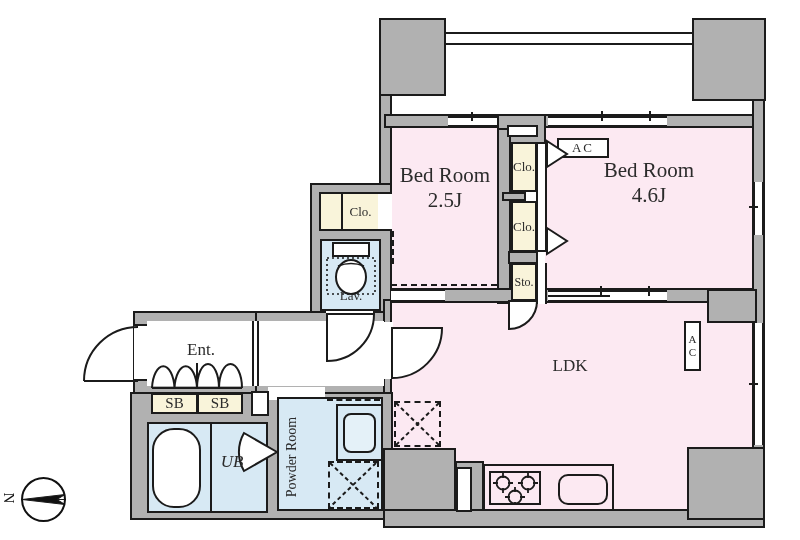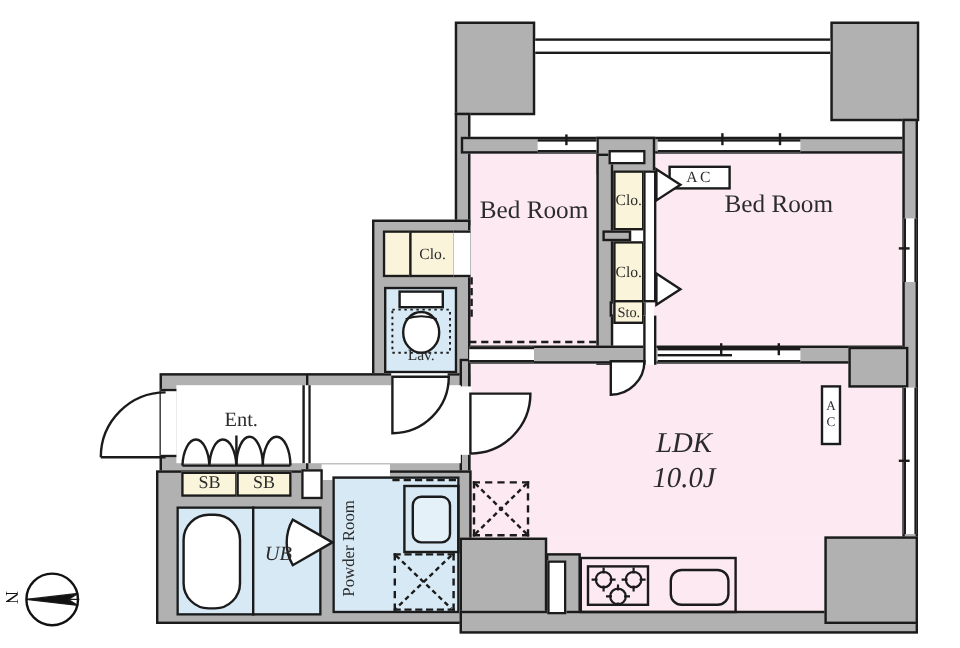--- a/index.html
+++ b/index.html
@@ -46,21 +46,21 @@
   #blk-topright{left:707px;top:289px;width:50px;height:34px;}
   #blk-bottomright{left:687px;top:447px;width:78px;height:73px;}
   
   #niche-shelf{left:507px;top:125px;width:31px;height:12px;background:#fff;border:2px solid #1b1b1b;}
   #clo-left-a{left:319px;top:192px;width:24px;height:39px;}
   #clo-left-b{left:341px;top:192px;width:39px;height:39px;font-size:13px;}
   #gap-cloleft{left:378px;top:192px;width:14px;height:39px;background:#fff;border-top:2px solid #1b1b1b;border-bottom:2px solid #1b1b1b;}
   #lav{left:320px;top:239px;width:61px;height:72px;}
   #clo-a{left:511px;top:142px;width:26px;height:50px;font-size:13px;}
   #clo-b{left:511px;top:201px;width:26px;height:51px;font-size:13px;}
-  #sto{left:511px;top:250px;width:26px;height:20px;font-size:12px;}
+  #sto{left:511px;top:263px;width:26px;height:38px;font-size:12px;}
   #track{left:536px;top:142px;width:11px;height:110px;}
   #sto-gap{left:536px;top:263px;width:11px;height:41px;background:#fff;border-left:2px solid #1b1b1b;border-right:2px solid #1b1b1b;}
   #ent-floor{left:147px;top:321px;width:107px;height:65px;}
   #step{left:252px;top:321px;width:7px;height:65px;background:#fff;border-left:2px solid #1b1b1b;border-right:2px solid #1b1b1b;}
   #hall-floor{left:259px;top:321px;width:125px;height:65px;}
   #slot-frontdoor{left:134px;top:324px;width:13px;height:57px;background:#fff;border-top:2px solid #1b1b1b;border-bottom:2px solid #1b1b1b;}
   #slot-lavdoor{left:326px;top:311px;width:47px;height:12px;background:#fff;}
   #slot-ldkdoor{left:382px;top:322px;width:11px;height:57px;background:#fff;}
   #slot-powder-entry{left:268px;top:387px;width:57px;height:13px;background:#fff;}
   #slot-sb{left:251px;top:391px;width:18px;height:25px;}
@@ -93,21 +93,21 @@
   #tick-a{left:471px;top:112px;width:2px;height:9px;}  #tick-b{left:601px;top:111px;width:2px;height:10px;}
   #tick-c{left:649px;top:111px;width:2px;height:10px;} #tick-d{left:749px;top:206px;width:9px;height:2px;}
   #tick-e{left:749px;top:383px;width:9px;height:2px;}  #tick-f{left:600px;top:286px;width:2px;height:10px;}
   #tick-g{left:648px;top:286px;width:2px;height:10px;}
   #dash-bed1-bottom{left:391px;top:284px;width:106px;height:2px;border-top:2px dashed #1b1b1b;}
   #dash-bed1-left{left:392px;top:231px;width:2px;height:33px;border-left:2px dashed #1b1b1b;}
   
   #t-balcony{left:520px;top:72px;width:96px;font-size:17px;}
   #t-bed1{left:394px;top:163px;width:102px;font-size:21px;}
   #t-bed2{left:574px;top:158px;width:150px;font-size:21px;}
-  #t-ldk{left:480px;top:356px;width:180px;font-size:24px;font-style:italic;}
+  #t-ldk{left:480px;top:356px;width:180px;font-size:17px;}
   #t-ent{left:172px;top:340px;width:58px;font-size:17px;}
   #t-lav{left:329px;top:288px;width:44px;font-size:13px;}
   #t-ub{left:206px;top:452px;width:52px;font-size:17px;font-style:italic;}
   #t-powder{left:258px;top:437px;width:90px;height:40px;font-size:14px;transform:rotate(-90deg);line-height:1.25;}
   #compass{left:21px;top:477px;width:45px;height:45px;border:2.5px solid #111;border-radius:50%;background:#fff;}
   #t-n{left:1px;top:489px;width:16px;font-size:15px;transform:rotate(90deg);color:#111;}
   .roomline{display:block;}
 </style>
 </head>
 <body>
@@ -261,26 +261,27 @@
         <path d="M22,499.5 L65,494.5 L57,499.5 L65,504.5 Z" fill="#111111" stroke-width="1"></path>
       </g>
     </g>
   </svg>
 
   <div class="abs" id="compass" style="background:transparent;"></div>
   <div class="lbl" id="t-n">N</div>
 
   <div class="lbl" id="t-bed1">
       <span class="roomline" style="white-space:normal">Bed Room</span>
+      <span class="roomline">2.5J</span>
     </div>
   <div class="lbl" id="t-bed2">
       <span class="roomline" style="white-space:normal">Bed Room</span>
+      <span class="roomline">4.6J</span>
     </div>
   <div class="lbl" id="t-ldk">
       <span class="roomline">LDK</span>
-      <span class="roomline">10.0J</span>
     </div>
   <div class="lbl" id="t-ent">Ent.</div>
   <div class="lbl" id="t-lav">Lav.</div>
   <div class="lbl" id="t-ub">UB</div>
   <div class="lbl" id="t-powder" style="white-space:normal;"><span>Powder Room</span></div>
 
 </div>
 
 </body></html>

